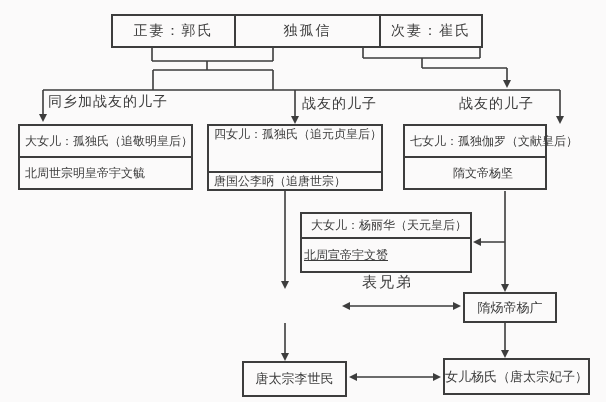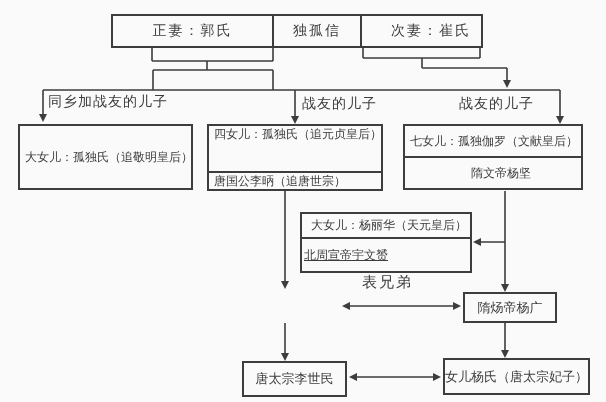--- a/index.html
+++ b/index.html
@@ -15,21 +15,21 @@
   svg .ah { fill: var(--line,#3d3d3d); stroke:none; }
 
   .box {
     position:absolute; box-sizing:border-box;
     border:2px solid var(--line,#3d3d3d);
     background: var(--background,#fbfafa);
   }
   .toptable { display:flex; }
   .toptable .cell {
     display:flex; align-items:center; justify-content:center;
-    font-size:14px; letter-spacing:2px; white-space:nowrap; box-sizing:border-box;margin-left:19px;
+    font-size:14px; letter-spacing:2px; white-space:nowrap; box-sizing:border-box;
   }
   .toptable .cell.mid { border-left:2px solid var(--line,#3d3d3d); border-right:2px solid var(--line,#3d3d3d); }
 
   .tworow { display:flex; flex-direction:column; }
   .tworow .row {
     display:flex; align-items:center; box-sizing:border-box;
     font-size:12px; white-space:nowrap; padding-left:5px;
   }
   .tworow .row + .row { border-top:2px solid var(--line,#3d3d3d); }
   .row.centered { justify-content:center; padding-left:16px; }
@@ -82,28 +82,29 @@
     <div class="cell mid" style="flex:1;">独孤信</div>
     <div class="cell" style="width:100px;">次妻：崔氏</div>
   </div>
 
   <div class="flabel" style="left:48px; top:93px;">同乡加战友的儿子</div>
   <div class="flabel" style="left:302px; top:95px;">战友的儿子</div>
   <div class="flabel" style="left:459px; top:95px;">战友的儿子</div>
 
   <div class="box tworow" style="left:18px; top:124px; width:175px; height:66px;">
     <div class="row" style="flex:1;">大女儿：孤独氏（追敬明皇后）</div>
+    <div class="row" style="flex:1;">北周世宗明皇帝宇文毓</div>
   </div>
 
   <div class="box tworow" style="left:207px; top:124px; width:176px; height:67px;gap:28px;">
     <div class="row" style="flex:1;">四女儿：孤独氏（追元贞皇后）</div>
     <div class="row" style="flex:1;">唐国公李昞（追唐世宗）</div>
   </div>
 
-  <div class="box tworow" style="left:403px; top:124px; width:180px; height:66px;">
+  <div class="box tworow" style="left:403px; top:124px; width:144px; height:66px;">
     <div class="row" style="flex:1;">七女儿：孤独伽罗（文献皇后）</div>
     <div class="row centered" style="flex:1;">隋文帝杨坚</div>
   </div>
 
   <div class="box tworow" style="left:300px; top:212px; width:172px; height:61px;">
     <div class="row" style="flex:26; padding-left:9px;">大女儿：杨丽华（天元皇后）</div>
     <div class="row" style="flex:35; padding-left:2px;text-decoration:underline;">北周宣帝宇文赟</div>
   </div>
 
   <div class="flabel rel" style="left:362px; top:273px;">表兄弟</div>

